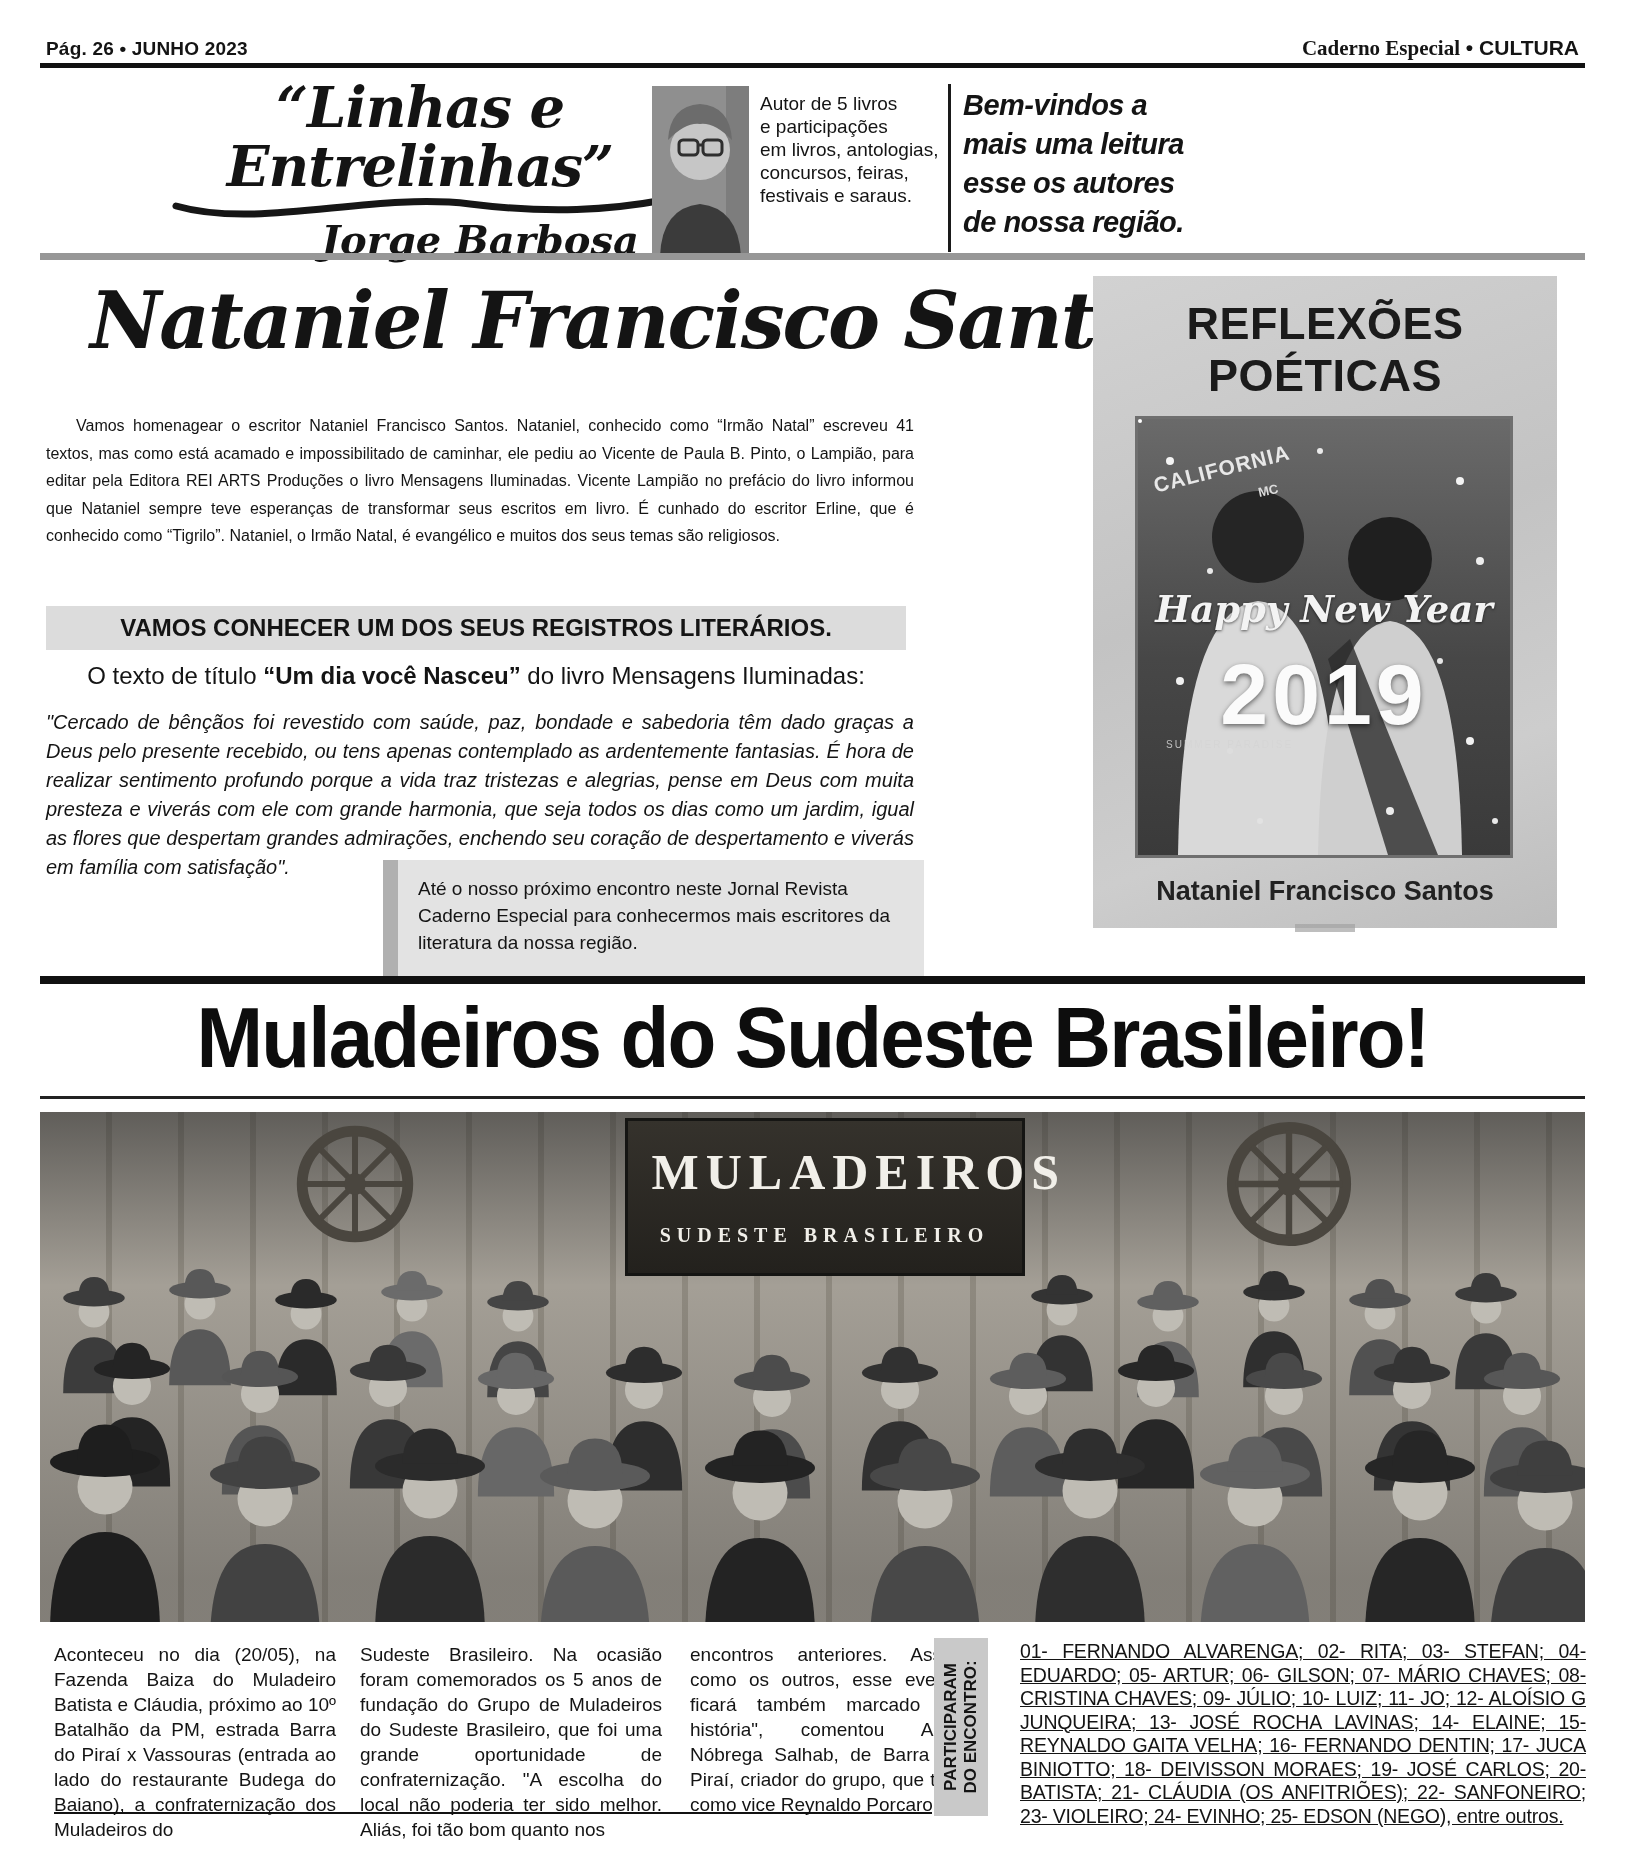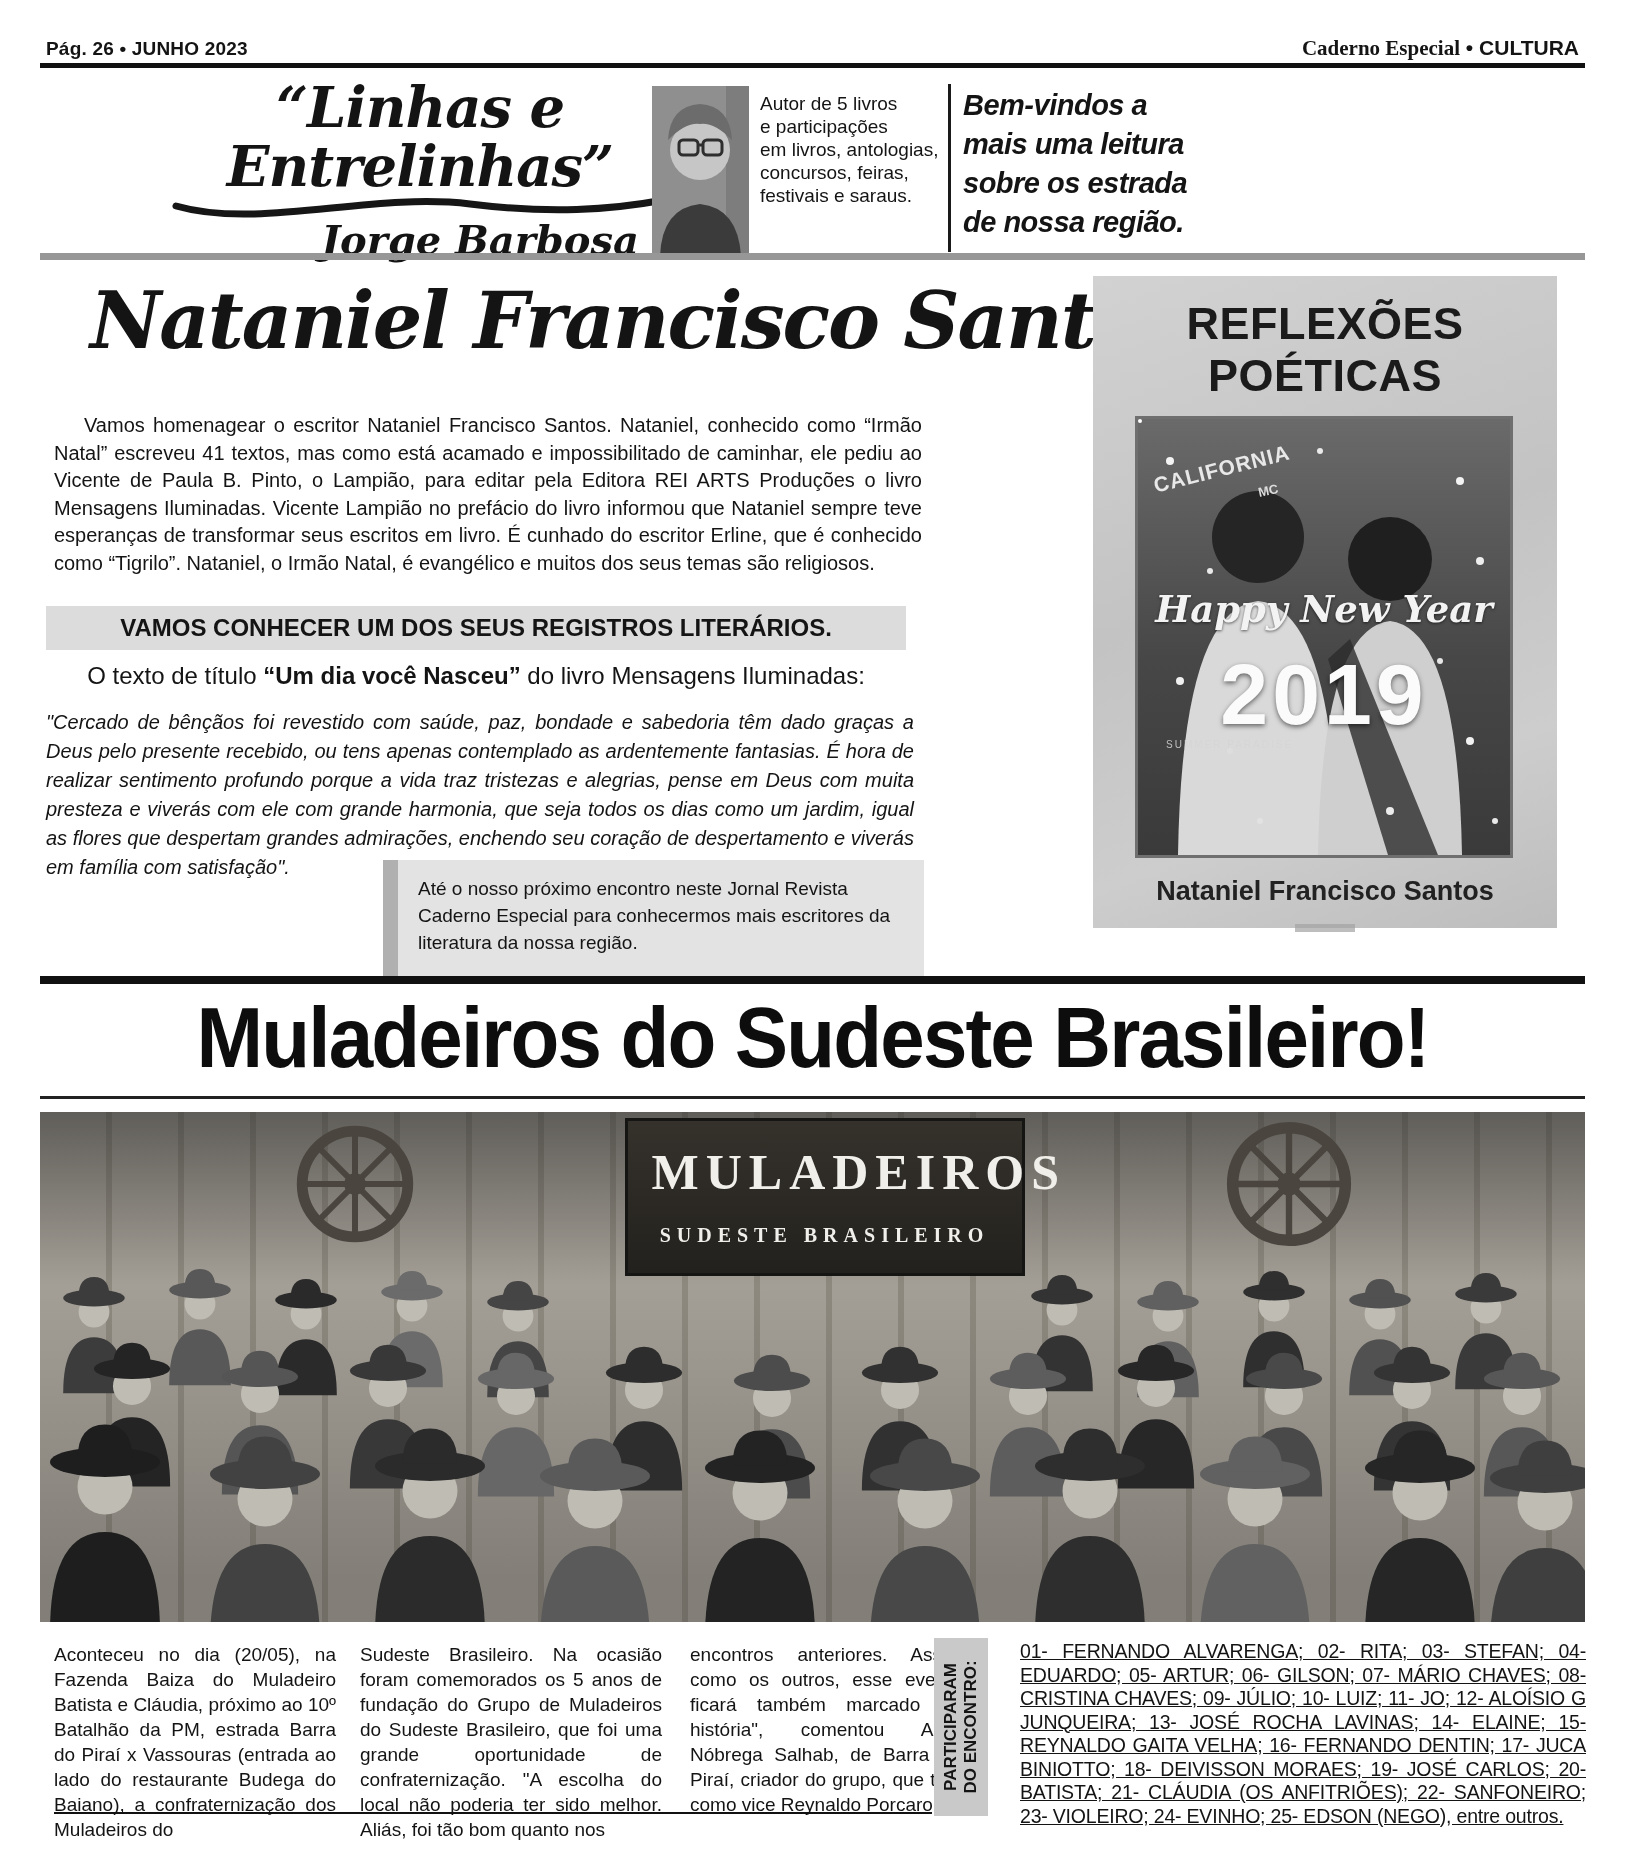--- a/index.html
+++ b/index.html
@@ -24,21 +24,21 @@
   .author-photo{left:652px;top:86px;width:97px;height:170px;background:#8f8f8f;overflow:hidden;}
   .author-bio{left:760px;top:92px;width:200px;font-size:19px;line-height:23px;}
   .vdiv{left:948px;top:84px;width:3px;height:168px;background:#1a1a1a;}
   .welcome{left:963px;top:86px;width:300px;font-weight:bold;font-style:italic;
            font-size:29px;line-height:39px;letter-spacing:-.5px;}
 
   
   .art-title{left:90px;top:262px;width:820px;text-align:center;
              font-family:"DejaVu Serif",serif;font-style:italic;font-weight:bold;
              font-size:78px;line-height:1.5;letter-spacing:-2px;white-space:nowrap;}
-  .art-body{left:54px;top:412px;width:868px;font-size:20px;line-height:27.5px;
+  .art-body{left:46px;top:412px;width:868px;font-size:16px;line-height:27.5px;
             text-align:justify;text-indent:30px;}
   .art-banner{left:46px;top:606px;width:860px;height:44px;background:#dcdcdc;
               text-align:center;font-weight:bold;font-size:24px;line-height:44px;}
   .art-sub{left:46px;top:662px;width:860px;text-align:center;font-size:24px;}
   .art-quote{left:46px;top:708px;width:868px;font-style:italic;font-size:20px;
              line-height:29px;text-align:justify;}
   .note-box{left:383px;top:860px;width:492px;background:#e3e3e3;
             border-left:15px solid #b0b0b0;padding:15px 14px 26px 20px;
             font-size:19px;line-height:27px;}
 
@@ -136,21 +136,21 @@
     <div>em livros, antologias,</div>
     <div>concursos, feiras,</div>
     <div>festivais e saraus.</div>
   </div>
 
   <div class="abs vdiv"></div>
 
   <div class="abs welcome">
     <div>Bem-vindos a</div>
     <div>mais uma leitura</div>
-    <div>sobre os estrada</div>
+    <div>esse os autores</div>
     <div>de nossa região.</div>
   </div>
 
   <div class="abs rule-gray"></div>
 
   <div class="abs art-title">Nataniel Francisco Santos</div>
   <div class="abs art-body">Vamos homenagear o escritor Nataniel Francisco Santos. Nataniel, conhecido como “Irmão Natal” escreveu 41 textos, mas como está acamado e impossibilitado de caminhar, ele pediu ao Vicente de Paula B. Pinto, o Lampião, para editar pela Editora REI ARTS Produções o livro Mensagens Iluminadas. Vicente Lampião no prefácio do livro informou que Nataniel sempre teve esperanças de transformar seus escritos em livro. É cunhado do escritor Erline, que é conhecido como “Tigrilo”. Nataniel, o Irmão Natal, é evangélico e muitos dos seus temas são religiosos.</div>
   <div class="abs art-banner">VAMOS CONHECER UM DOS SEUS REGISTROS LITERÁRIOS.</div>
   <div class="abs art-sub"><span>O texto de título </span><b>“Um dia você Nasceu”</b><span> do livro Mensagens Iluminadas:</span></div>
   <div class="abs art-quote">"Cercado de bênçãos foi revestido com saúde, paz, bondade e sabedoria têm dado graças a Deus pelo presente recebido, ou tens apenas contemplado as ardentemente fantasias. É hora de realizar sentimento profundo porque a vida traz tristezas e alegrias, pense em Deus com muita presteza e viverás com ele com grande harmonia, que seja todos os dias como um jardim, igual as flores que despertam grandes admirações, enchendo seu coração de despertamento e viverás em família com satisfação".</div>

